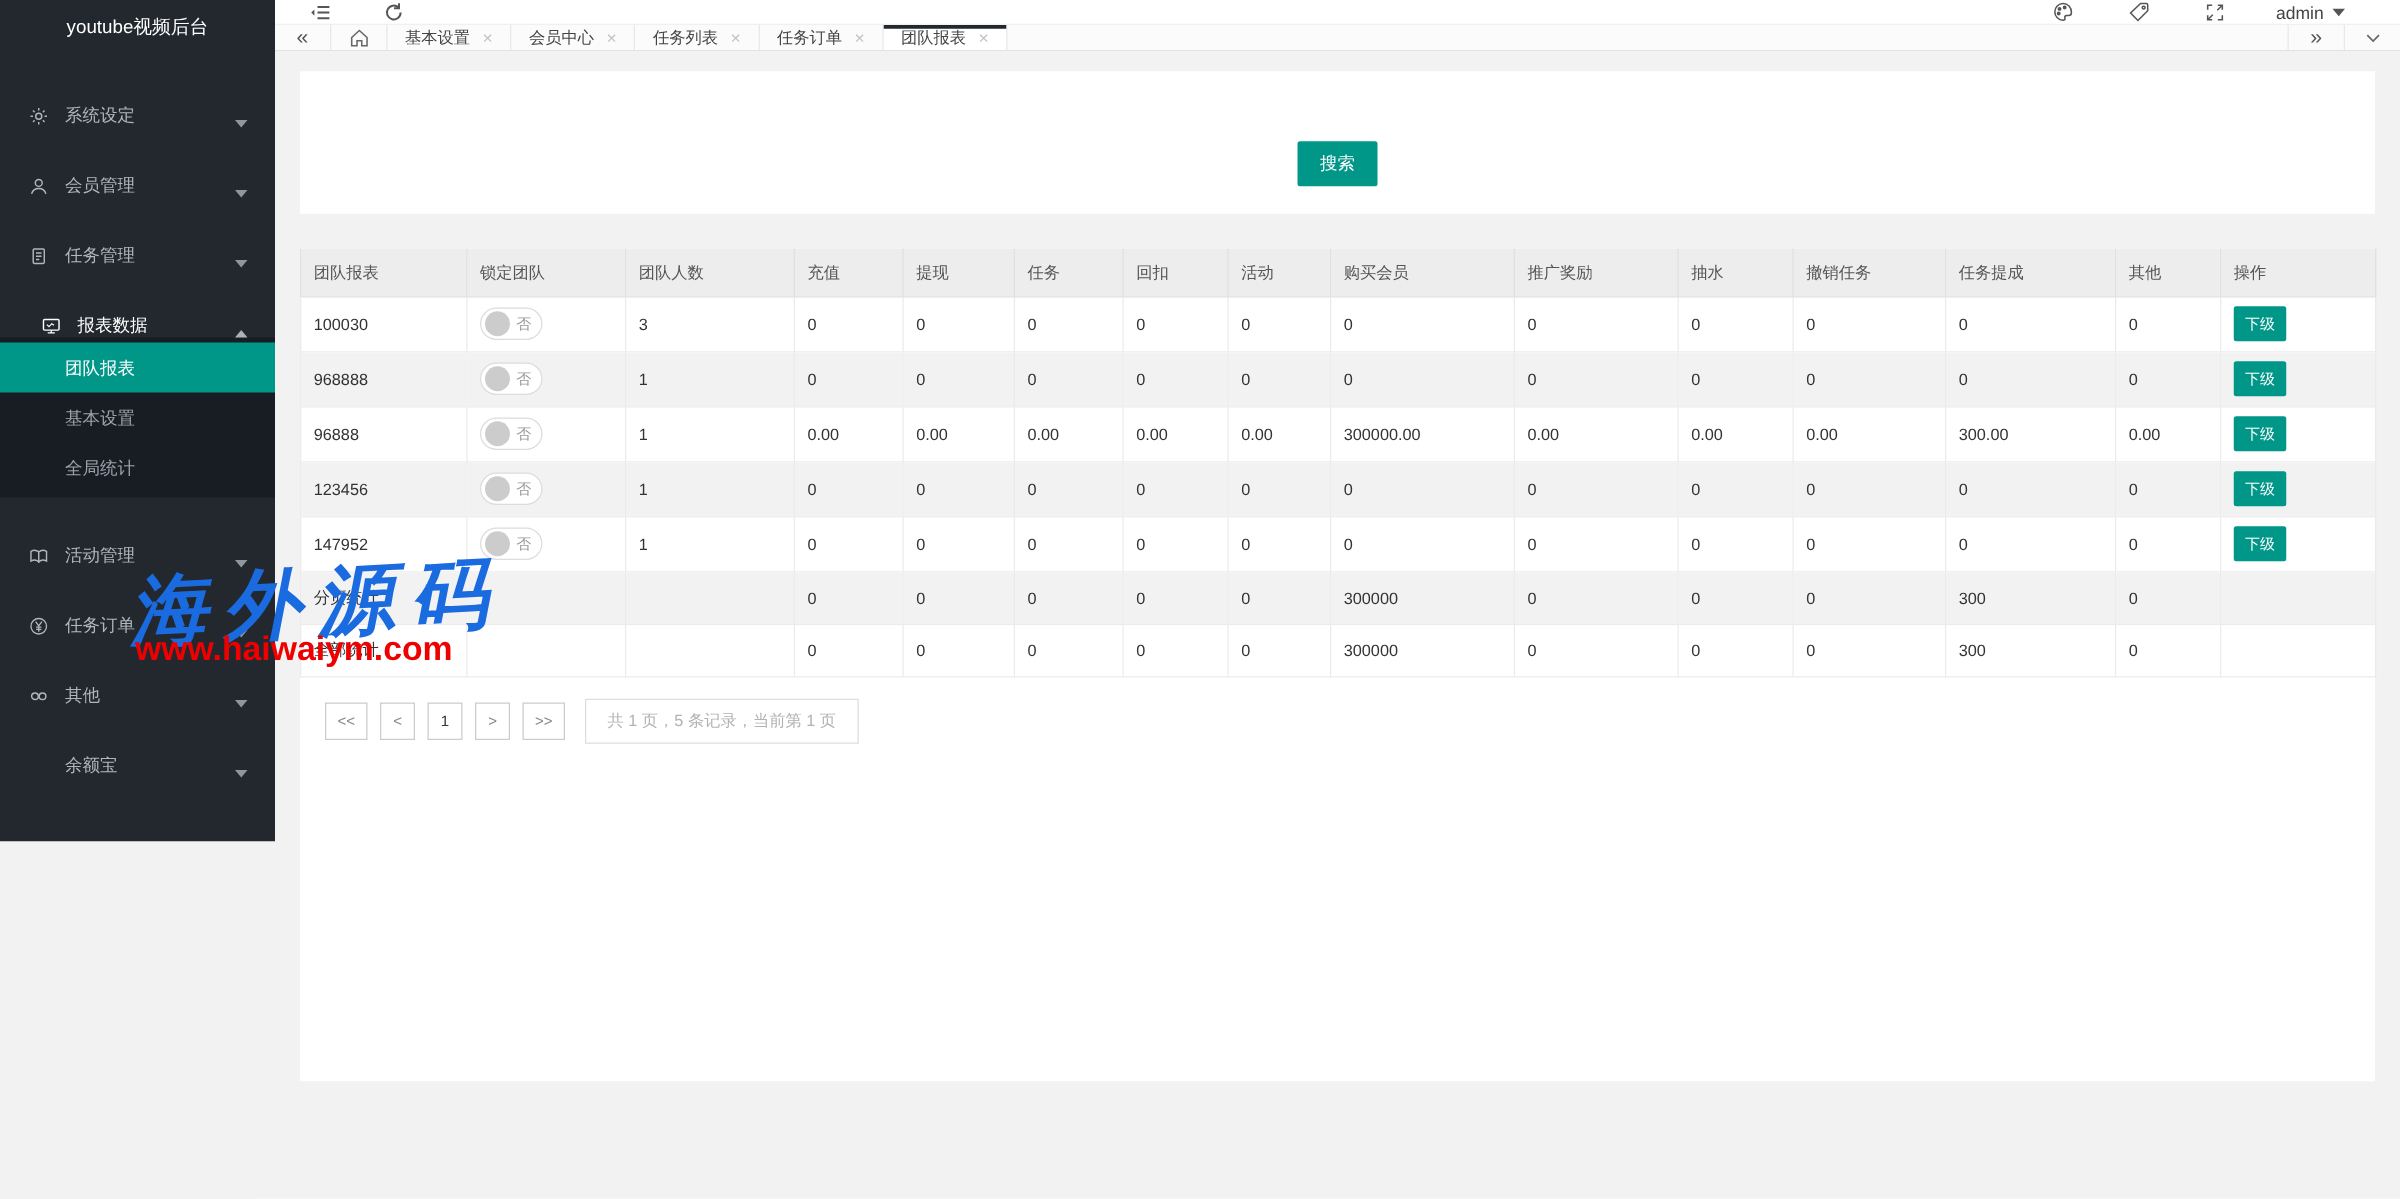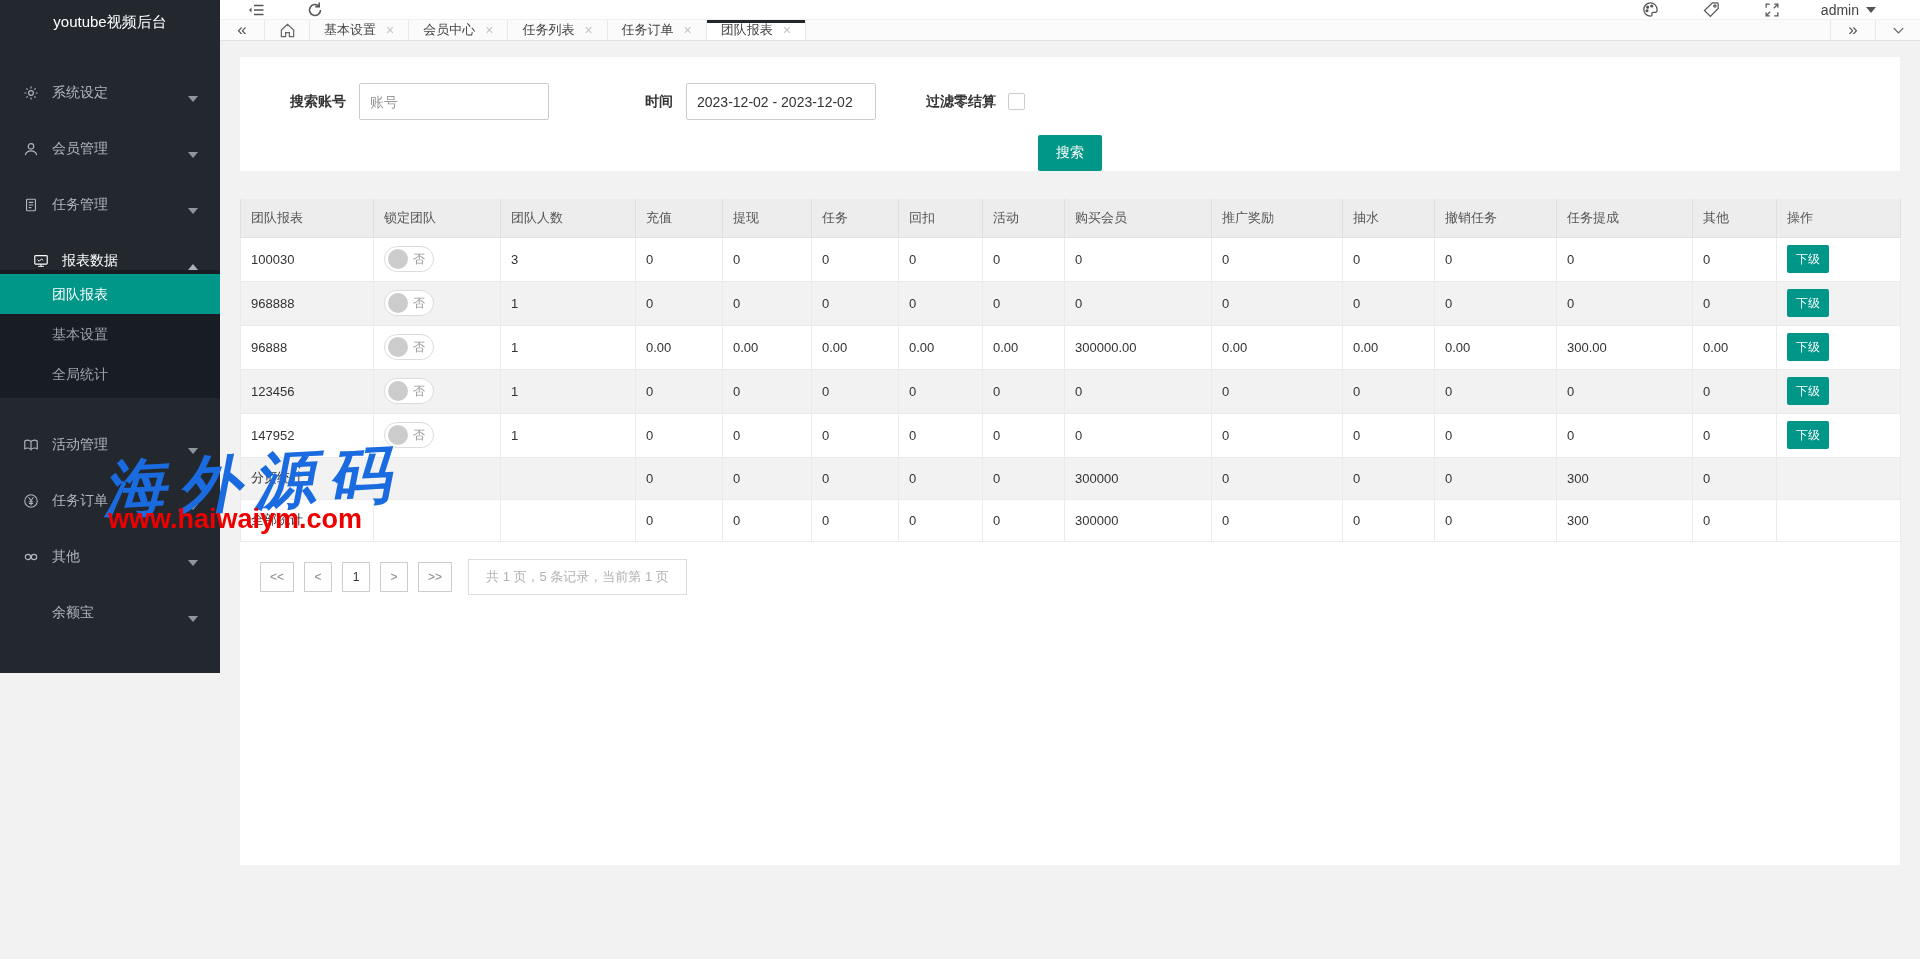--- a/index.html
+++ b/index.html
@@ -48,21 +48,21 @@
   .search-card { position:relative; background:#ffffff; height:114px; padding:26px 0 0 50px; }
   .form-row { display:flex; align-items:center; }
   .form-row label { font-size:14px; font-weight:bold; color:#333; }
   .form-row input { height:37px; border:1px solid #cccccc; border-radius:2px; font-size:14px; padding:0 10px; color:#333; outline:none; font-family:inherit; }
   .form-row input::placeholder { color:#999; }
   .acct-input { width:190px; margin-left:13px; }
   .lbl-time { margin-left:96px; }
   .time-input { width:190px; margin-left:13px; }
   .lbl-filter { margin-left:50px; }
   .checkbox { width:17px; height:17px; border:1px solid #ccc; border-radius:2px; background:#fff; margin-left:12px; cursor:pointer; }
-  .search-btn { position:absolute; left:50%; transform:translateX(-50%); top:78px; width:64px; height:36px; background:#009688; color:#fff; border:none; border-radius:2px; font-size:14px; cursor:pointer; font-family:inherit; }
+  .search-btn { position:absolute; left:50%; transform:translateX(-50%); top:56px; width:64px; height:36px; background:#009688; color:#fff; border:none; border-radius:2px; font-size:14px; cursor:pointer; font-family:inherit; }
 
   
   .table-panel { background:#ffffff; margin-top:28px; height:666px; }
   table { width:100%; border-collapse:collapse; table-layout:fixed; font-size:13px; }
   th { background:#ededed; color:#555; font-weight:normal; text-align:left; height:38px; padding:0 10px; border:1px solid #e0e0e0; border-top:none; }
   td { height:44px; padding:0 10px; border:1px solid #ebebeb; color:#333; overflow:hidden; white-space:nowrap; }
   tbody tr:nth-child(even) { background:#f2f2f2; }
   tbody tr.summary-row td { height:42px; color:#333; }
   .toggle { display:inline-flex; align-items:center; width:50px; height:26px; border:1px solid #dcdcdc; border-radius:13px; background:#fff; cursor:pointer; vertical-align:middle; }
   .knob { width:20px; height:20px; border-radius:50%; background:#ccc; margin-left:3px; }
@@ -249,28 +249,20 @@
       <span class="tab-nav right">
         <svg width="15" height="15" viewBox="0 0 16 16" fill="none" stroke="#666" stroke-width="1.4">
             <path d="M3 5.5l5 5 5-5"></path>
           </svg>
       </span>
     </div>
 
     <div class="content">
 
       <div class="search-card">
-        <div class="form-row">
-          <label>搜索账号</label>
-          <input class="acct-input" type="text" placeholder="账号" style="">
-          <label class="lbl-time">时间</label>
-          <input class="time-input" type="text" value="2023-12-02 - 2023-12-02" style="">
-          <label class="lbl-filter">过滤零结算</label>
-          <span class="checkbox"></span>
-        </div>
         <button class="search-btn">搜索</button>
       </div>
 
       <div class="table-panel">
         <table>
           <colgroup>
               <col style="width: 133px;">
               <col style="width: 127px;">
               <col style="width: 135px;">
               <col style="width: 87px;">

